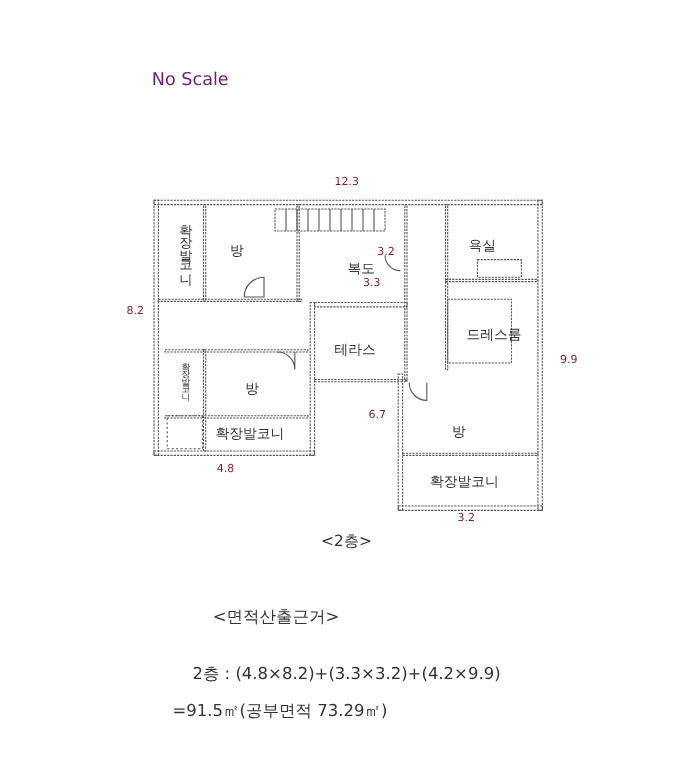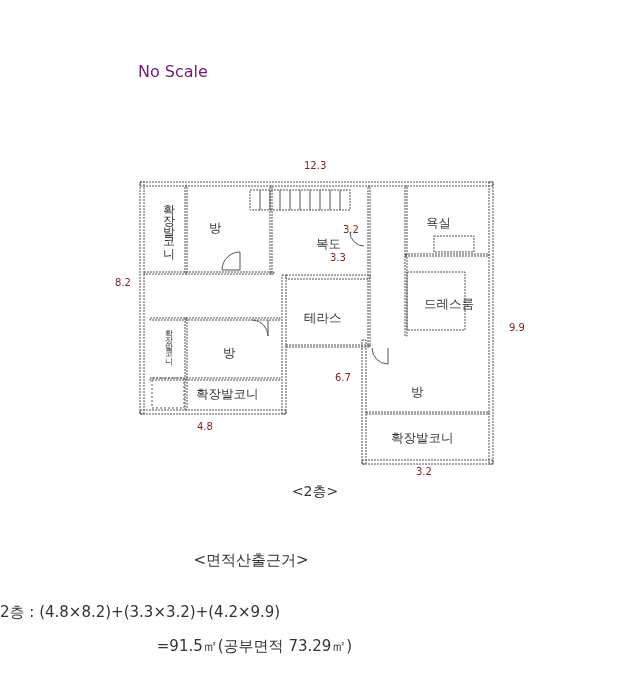--- a/index.html
+++ b/index.html
@@ -5,21 +5,21 @@
   html, body { margin: 0; padding: 0; background: #ffffff; }
   body { width: 630px; height: 700px; position: relative; overflow: hidden;
          font-family: "DejaVu Sans", sans-serif; color: #333333; }
   .abs { position: absolute; }
   .noscale { left: 138px; top: 62px; font-size: 16px; color: #701a75; }
   .dim { font-size: 10px; color: #7f1d1d; }
   .room { font-size: 12.5px; color: #333; white-space: nowrap; }
   .vtext { writing-mode: vertical-rl; text-orientation: upright; font-size: 10px; letter-spacing: -1px; color: #333; }
   .floor-label { left: 0; width: 630px; top: 483px; text-align: center; font-size: 14px; }
   .calc-title { left: 0; width: 502px; top: 551px; text-align: center; font-size: 15px; }
-  .calc-line1 { left: 0; width: 630px; top: 603px; text-align: left; font-size: 15px; }
+  .calc-line1 { left: 0; width: 630px; top: 603px; text-align: center; font-size: 15px; }
   .calc-line2 { left: 0; width: 509px; top: 637px; text-align: center; font-size: 15px; }
   svg.plan { position: absolute; left: 0; top: 0; }
 </style>
 </head>
 <body>
 
 <div class="abs noscale">No Scale</div>
 
 <svg class="plan" width="630" height="700" viewBox="0 0 630 700">
   <g fill="none" stroke="#555" stroke-width="1" stroke-dasharray="2,1">

